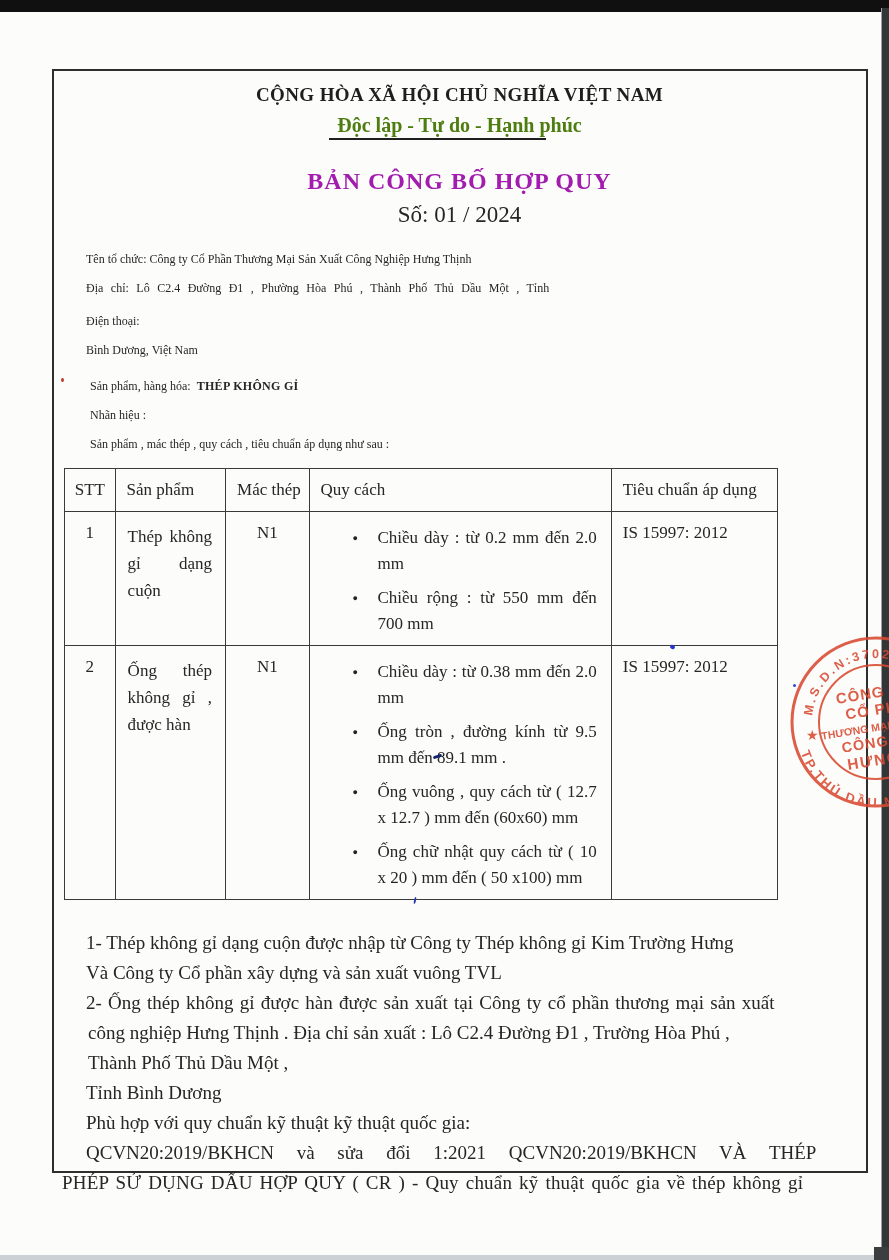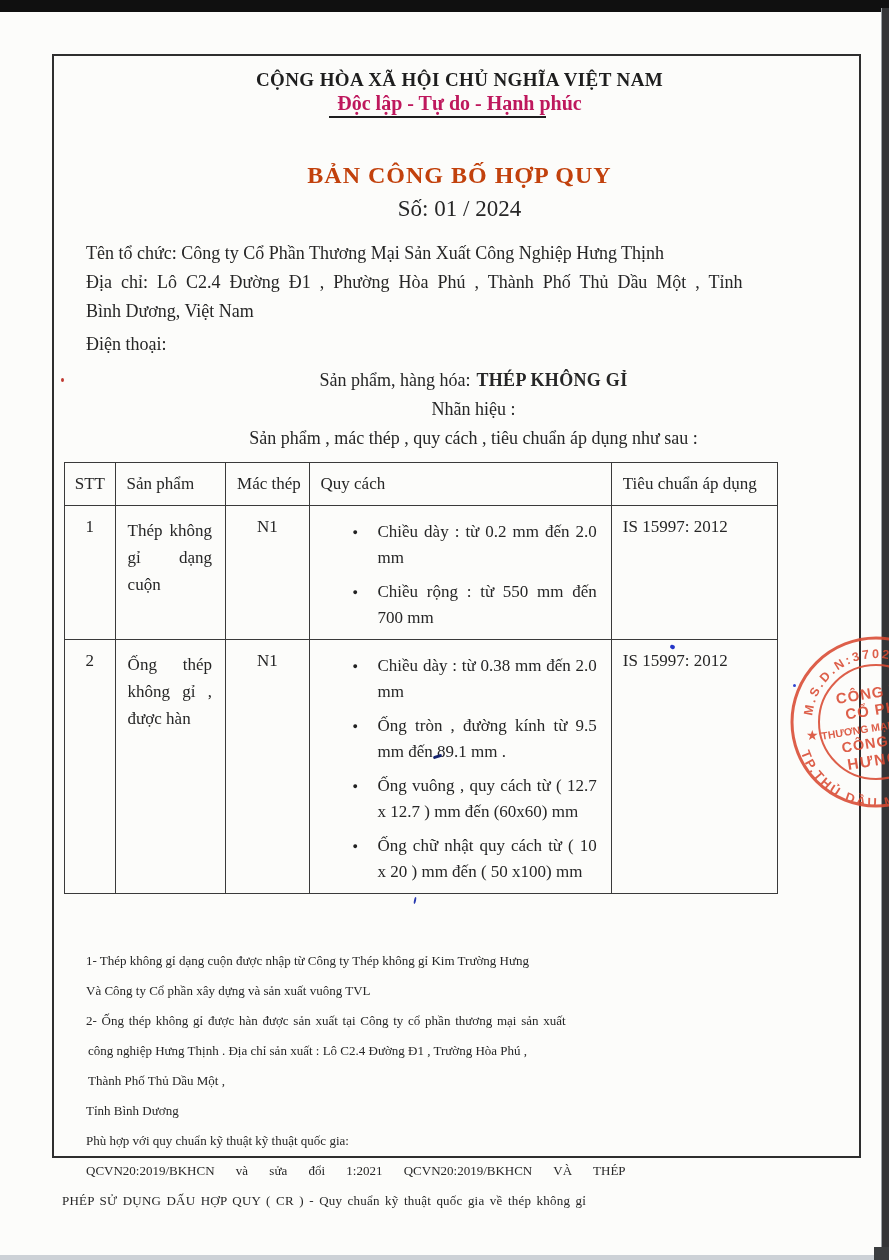--- a/index.html
+++ b/index.html
@@ -10,34 +10,34 @@
     color:#262626;
   }
   
   .strip-top{position:absolute;left:0;top:0;width:889px;height:12px;background:#101010;}
   .strip-right{position:absolute;right:0;top:8px;width:7px;height:1252px;background:#343537;border-left:1px solid #9aa0a4;}
   .strip-bottom{position:absolute;left:0;top:1255px;width:889px;height:5px;background:#ccd1d6;}
   .corner-dark{position:absolute;left:874px;top:1247px;width:15px;height:13px;background:#3c3e40;}
 
   
   .paper{
-    position:absolute;left:52px;top:54px;width:795px;height:1100px;
+    position:absolute;left:52px;top:69px;width:795px;height:1100px;
     border:2px solid #2e2e2e;background:transparent;
-    padding:0 2px 0 8px;box-sizing:content-box;
+    padding:0 9px 0 8px;box-sizing:content-box;
   }
   .center{text-align:center;}
   .nat-title{margin-top:13px;font-size:19px;font-weight:bold;color:#1e1e1e;letter-spacing:.4px;}
-  .motto{margin-top:1px;font-size:20px;font-weight:bold;color:#be185d;}
+  .motto{margin-top:8px;font-size:20px;font-weight:bold;color:#4d7c0f;}
   .motto-underline{width:217px;height:2px;background:#1e1e1e;margin:1px auto 0;position:relative;left:-22px;}
-  .doc-title{margin-top:44px;font-size:24px;font-weight:bold;color:#c2410c;letter-spacing:1px;}
+  .doc-title{margin-top:28px;font-size:24px;font-weight:bold;color:#a21caf;letter-spacing:1px;}
   .doc-number{margin-top:7px;font-size:23px;}
 
-  .info{margin-top:17px;font-size:18px;line-height:29px;}
+  .info{margin-top:17px;font-size:12px;line-height:29px;}
   .ind{padding-left:24px;}
-  .ind2{padding-left:28px;text-align:center;}
+  .ind2{padding-left:28px;}
   .stretch1{word-spacing:4.5px;}
   .gap-top4{margin-top:4px;}
   .gap-top7{margin-top:7px;}
   .prod-val{font-weight:bold;letter-spacing:.3px;margin-left:6px;}
 
   
   table.spec{
     border-collapse:collapse;margin:9px 0 0 2px;width:714px;table-layout:fixed;
     font-size:17px;
   }
@@ -54,21 +54,21 @@
   tr.r2{height:236px;}
   ul.blist{margin:4px;padding:0 6px 0 38px;list-style:none;}
   ul.blist li{
     position:relative;padding-left:26px;margin-bottom:8px;
     text-align:justify;line-height:26px;
   }
   ul.blist li::before{content:"●";position:absolute;left:1px;top:0;font-size:9px;color:#222;}
   ul.blist li.stretch{text-align-last:justify;}
 
   
-  .notes{margin-top:52px;font-size:13px;line-height:30px;}
+  .notes{margin-top:28px;font-size:19px;line-height:30px;}
   .notes .n{text-align:justify;}
   .hang{padding-left:46px;text-indent:-20px;}
   .ws1{word-spacing:1.5px;}
   .qcvn1{padding-left:24px;word-spacing:18px;white-space:nowrap;}
   .qcvn2{word-spacing:2px;white-space:nowrap;letter-spacing:.2px;}
 
   
   .stamp{position:absolute;left:766px;top:612px;width:220px;height:220px;opacity:.88;}
   .stamp text{fill:#d94a32;font-family:"Liberation Sans","DejaVu Sans",sans-serif;font-weight:bold;}
 
@@ -93,22 +93,22 @@
   <div class="center nat-title">CỘNG HÒA XÃ HỘI CHỦ NGHĨA VIỆT NAM</div>
   <div class="center motto">Độc lập - Tự do - Hạnh phúc</div>
   <div class="motto-underline"></div>
 
   <div class="center doc-title">BẢN CÔNG BỐ HỢP QUY</div>
   <div class="center doc-number">Số: 01 / 2024</div>
 
   <div class="info">
     <div class="ind">Tên tổ chức: Công ty Cổ Phần Thương Mại Sản Xuất Công Nghiệp Hưng Thịnh</div>
     <div class="ind stretch1">Địa chỉ: Lô C2.4 Đường Đ1 , Phường Hòa Phú , Thành Phố Thủ Dầu Một , Tỉnh</div>
+    <div class="ind gap-top4">Điện thoại:</div>
     <div class="ind">Bình Dương, Việt Nam</div>
-    <div class="ind gap-top4">Điện thoại:</div>
     <div class="ind2 gap-top7"><span>Sản phẩm, hàng hóa:</span><span class="prod-val">THÉP KHÔNG GỈ</span></div>
     <div class="ind2">Nhãn hiệu :</div>
     <div class="ind2">Sản phẩm , mác thép , quy cách , tiêu chuẩn áp dụng như sau :</div>
   </div>
 
   <table class="spec">
     <colgroup>
       <col style="width:7.1%">
         <col style="width:15.5%">
         <col style="width:11.7%">

